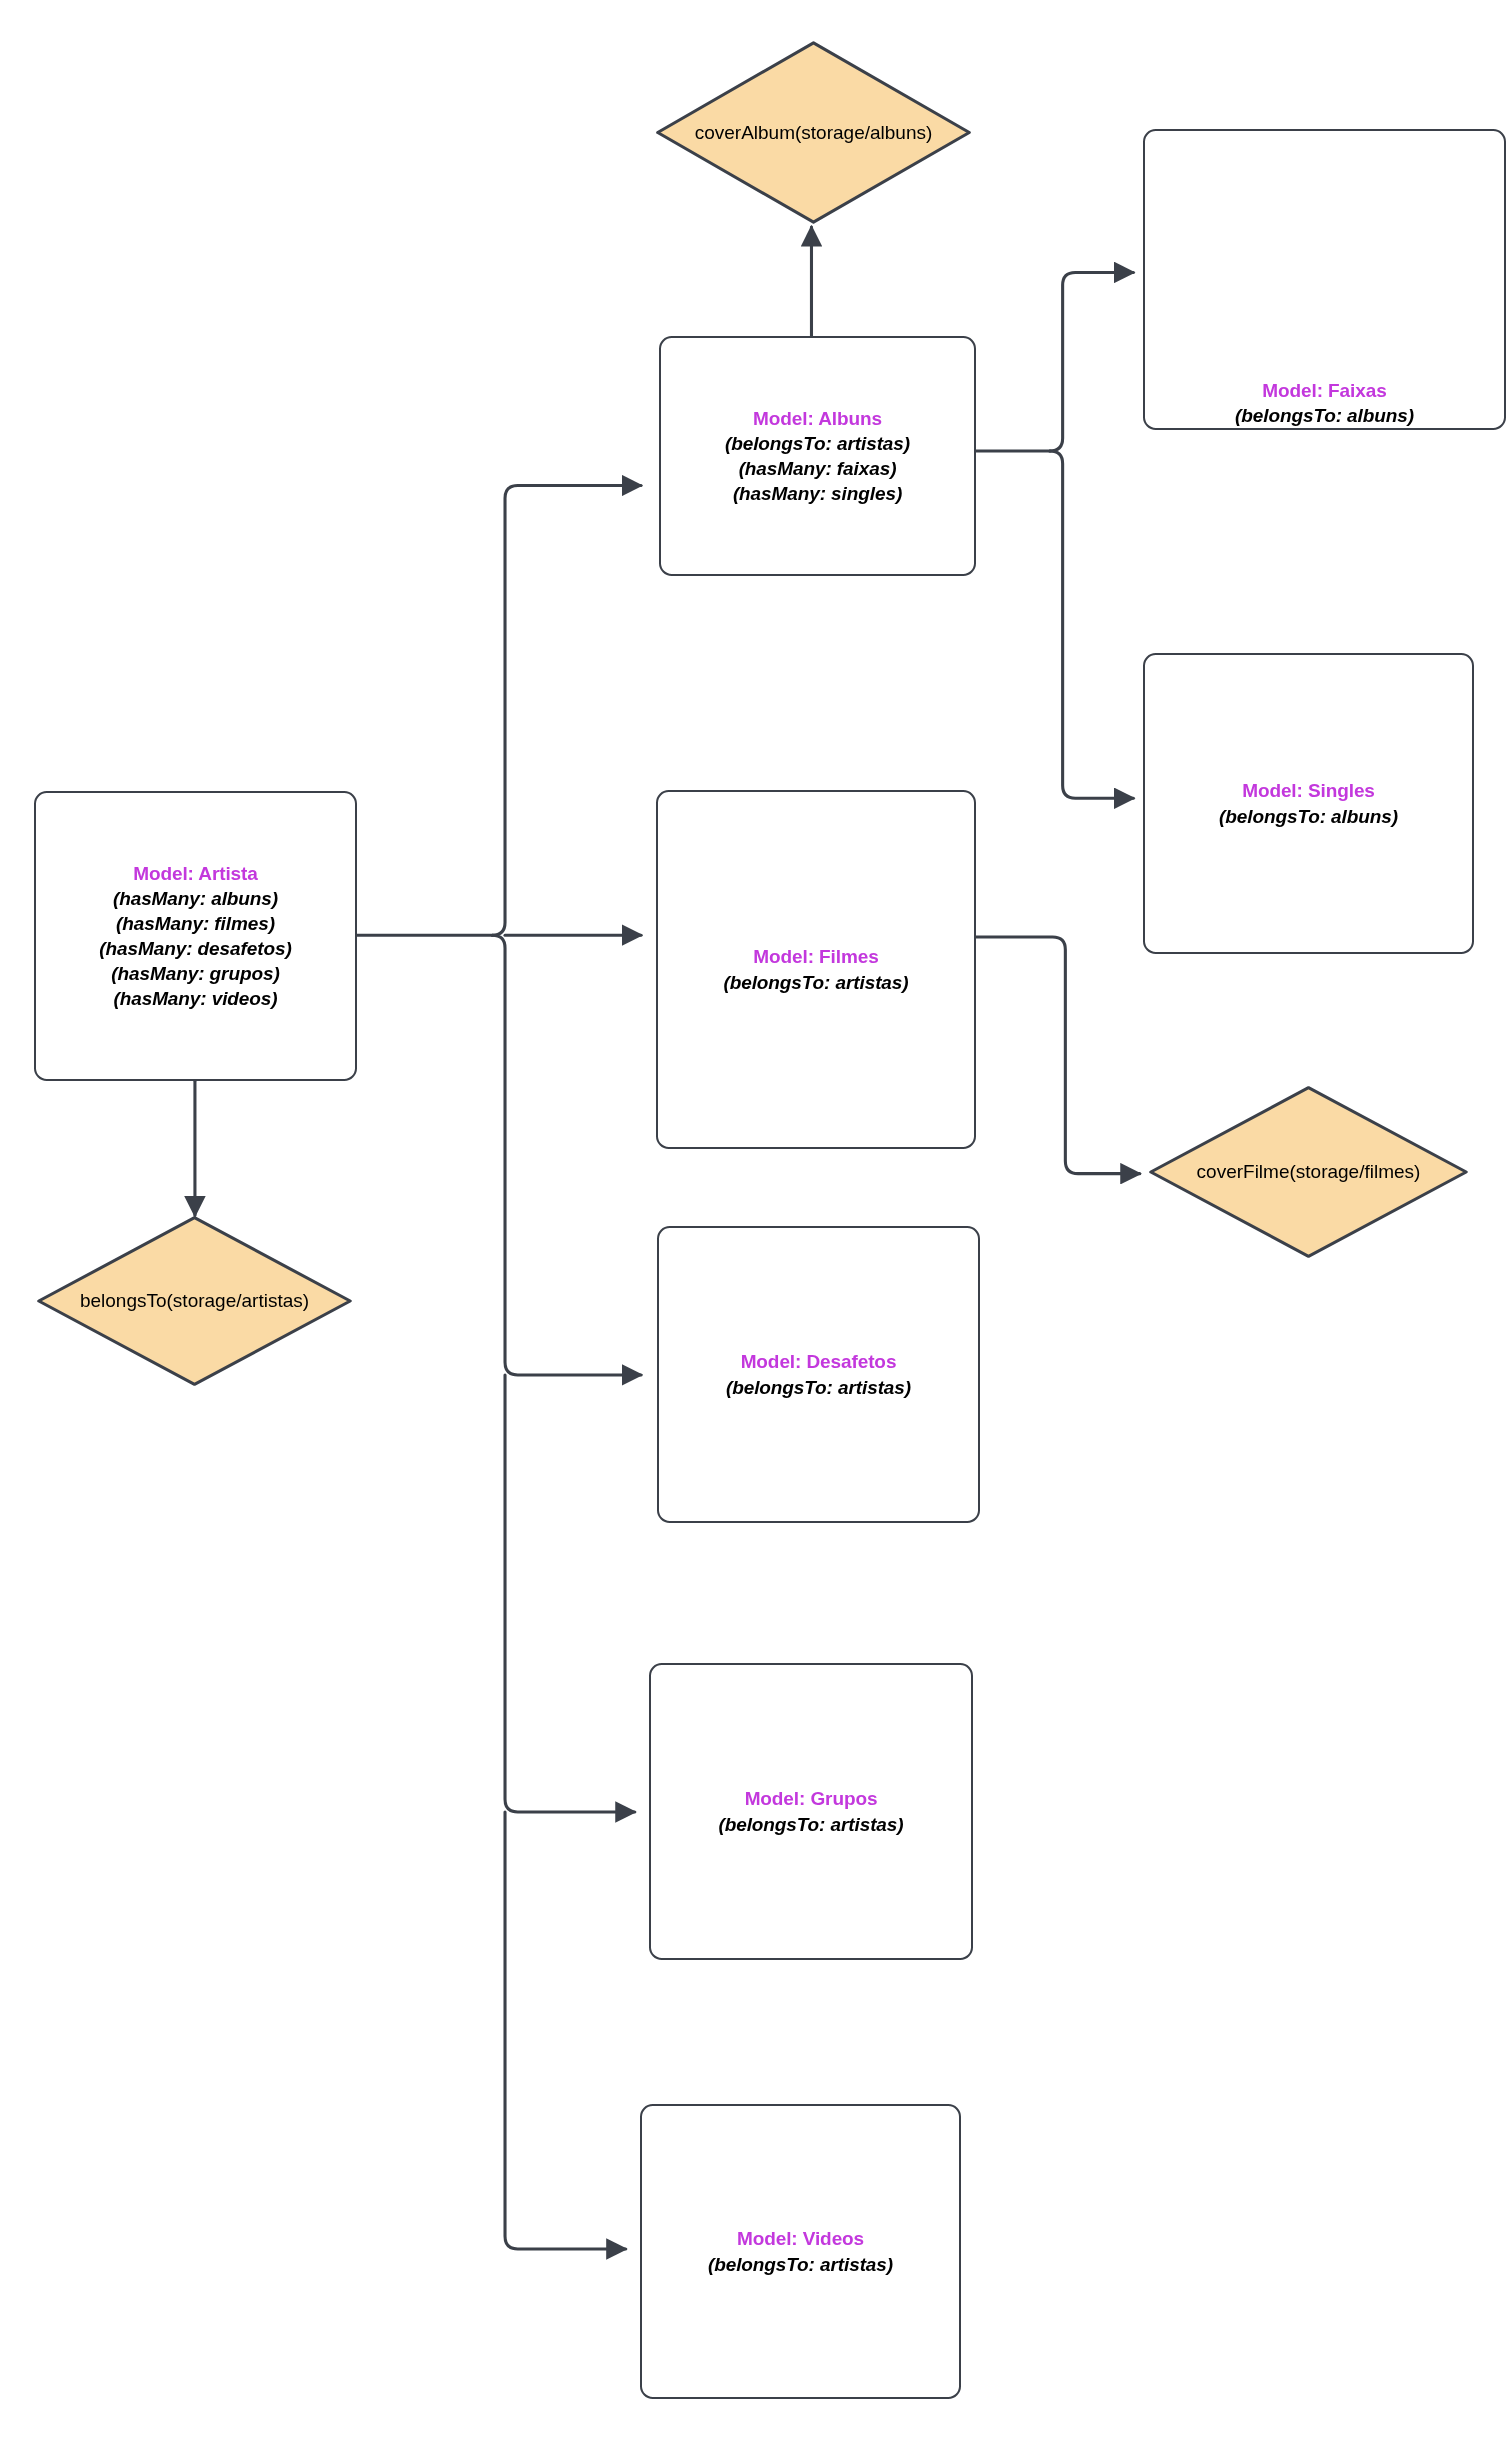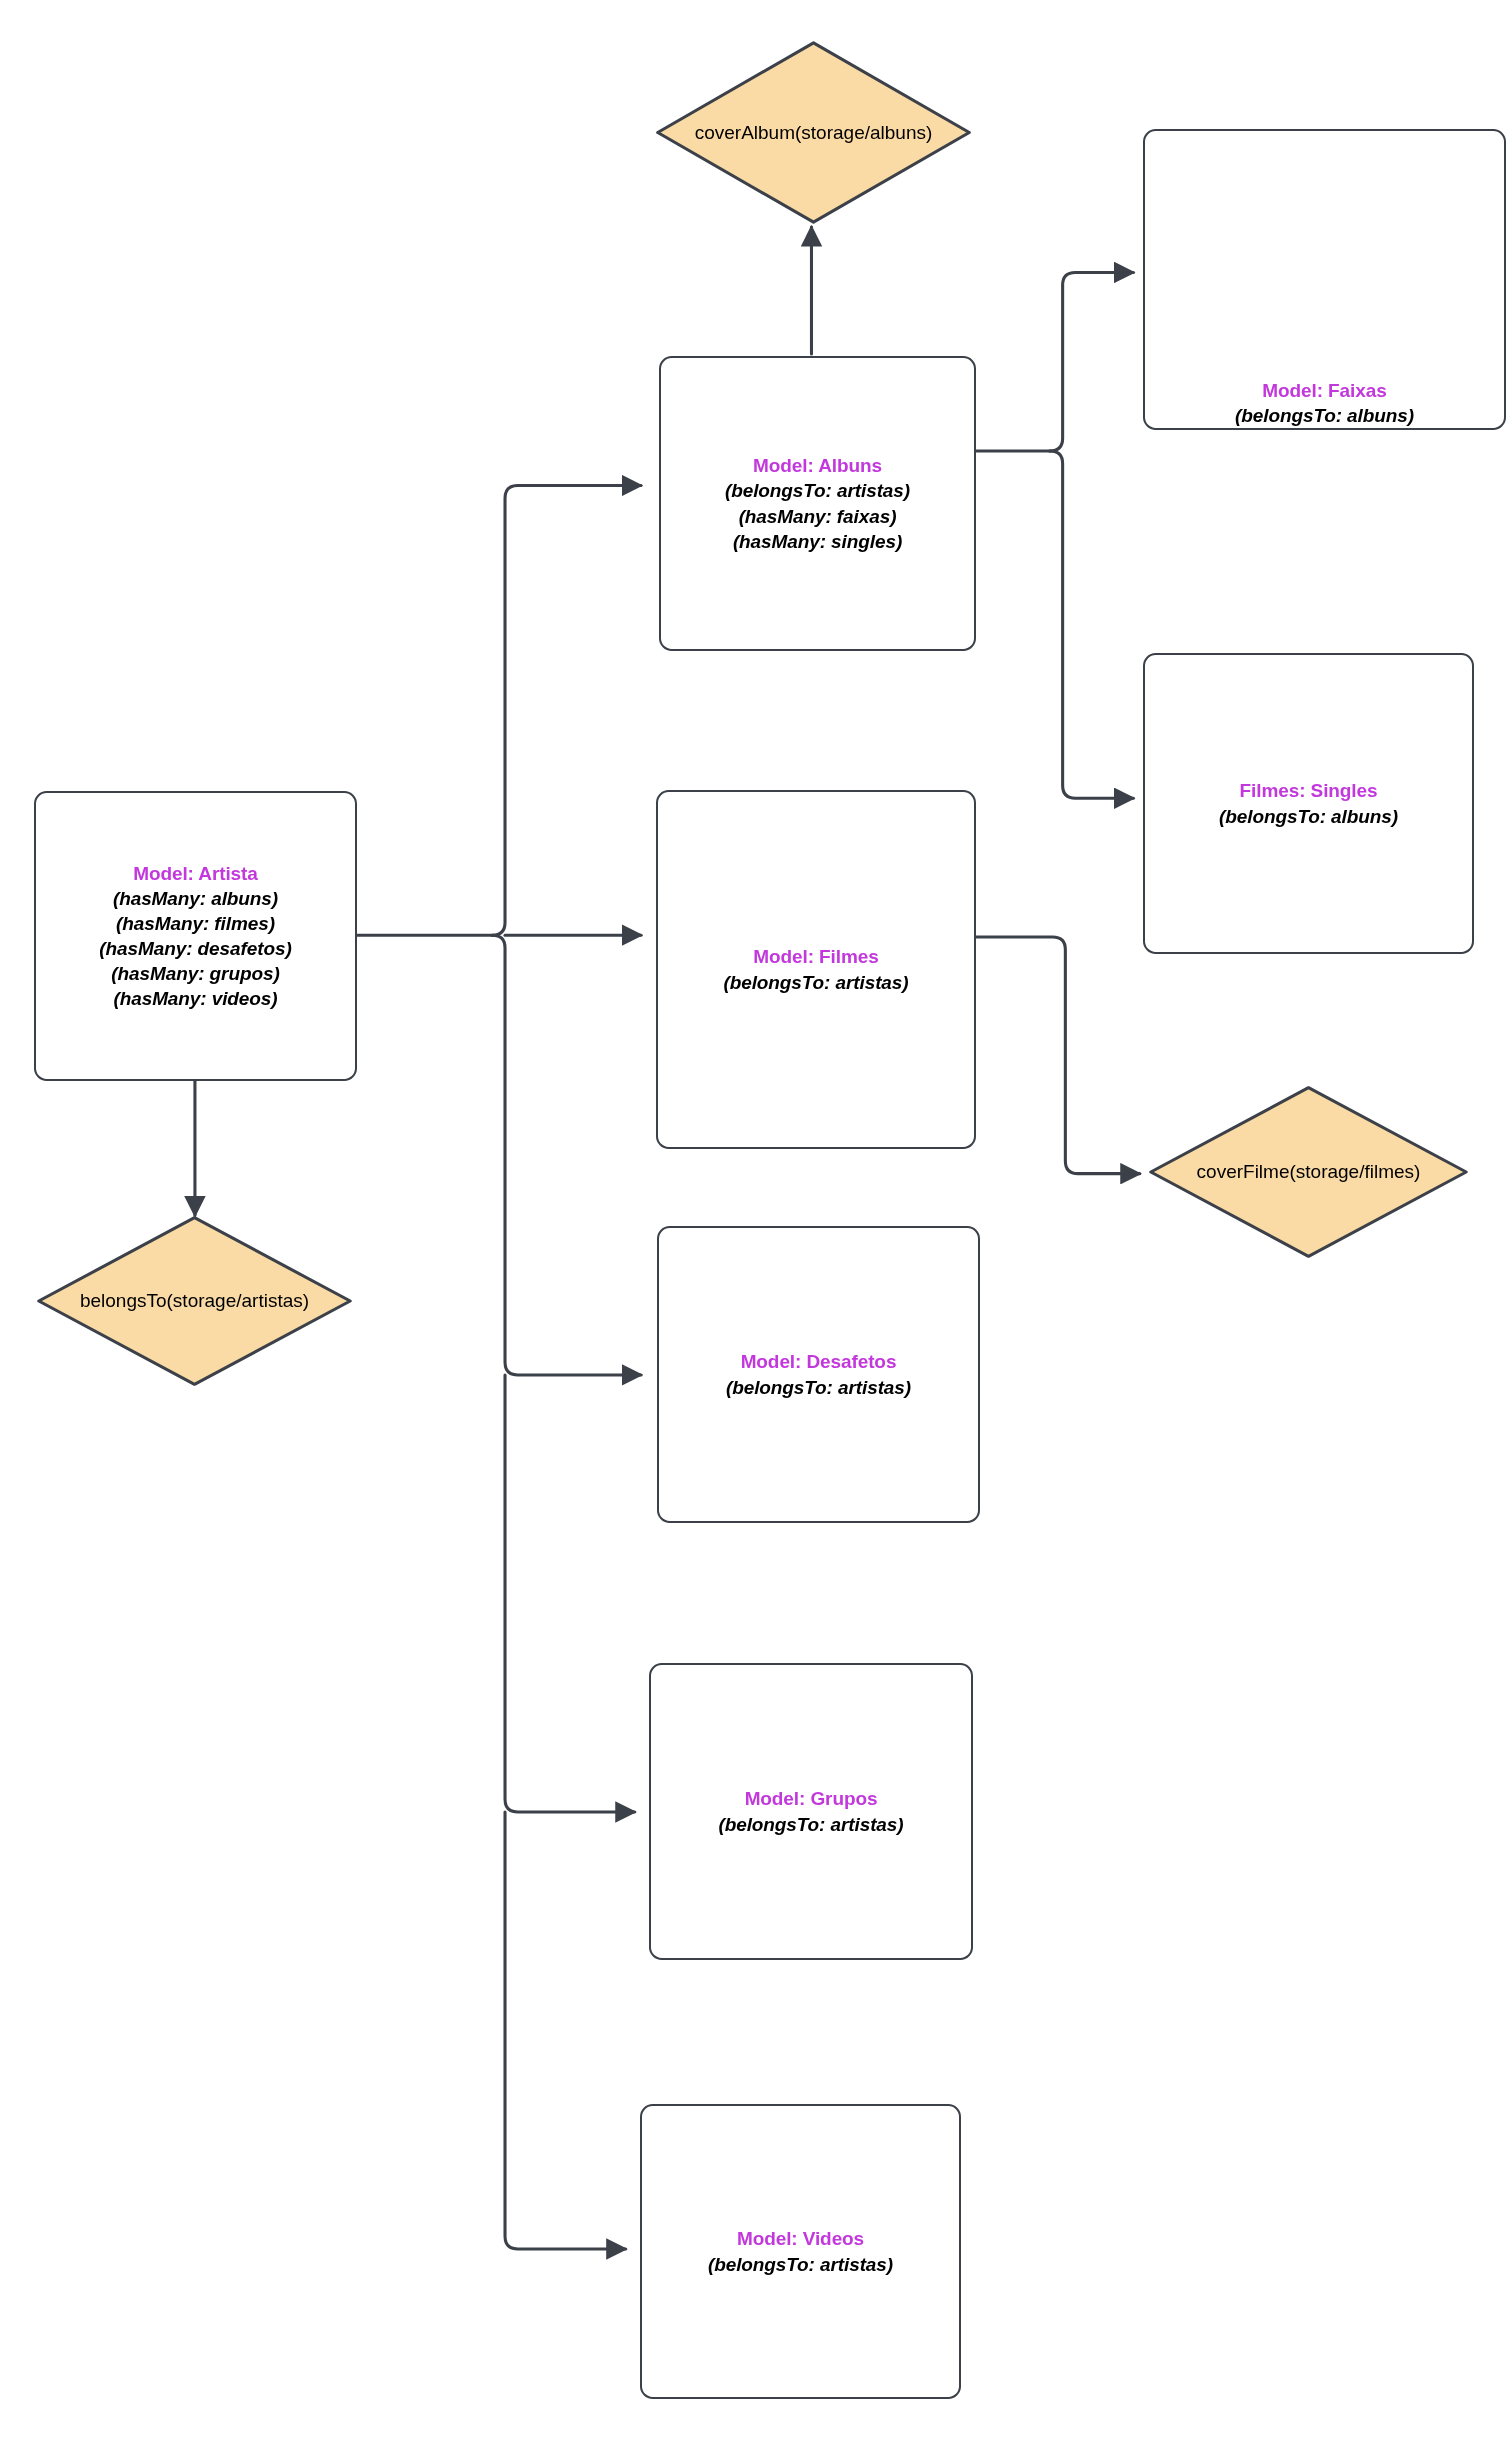--- a/index.html
+++ b/index.html
@@ -122,34 +122,34 @@
   <div class="diamond-wrap" style="left:655px; top:40px; width:317px; height:185px;">
     <svg width="317" height="185" viewBox="0 0 350 204">
       <polygon points="175,3 347,102 175,201 3,102" fill="#fadaa5" stroke="#3b4049" stroke-width="3.4" stroke-linejoin="round"></polygon>
     </svg>
     <div class="diamond-label">
       <span>coverAlbum</span>
       <span>(storage/albuns)</span>
     </div>
   </div>
 
-  <div class="node model-box" style="left:659px; top:356px; width:317px; height:295px;">
+  <div class="node model-box" style="left:659px; top:336px; width:317px; height:240px;">
     <div class="model-title">Model: Albuns</div>
     <div class="model-rel">(belongsTo: artistas)</div>
     <div class="model-rel">(hasMany: faixas)</div>
     <div class="model-rel">(hasMany: singles)</div>
   </div>
 
   <div class="node model-box" style="left:1143px; top:129px; width:363px; height:301px;justify-content:flex-end;">
     <div class="model-title">Model: Faixas</div>
     <div class="model-rel">(belongsTo: albuns)</div>
   </div>
 
   <div class="node model-box" style="left:1143px; top:653px; width:331px; height:301px;">
-    <div class="model-title">Filmes: Singles</div>
+    <div class="model-title">Model: Singles</div>
     <div class="model-rel">(belongsTo: albuns)</div>
   </div>
 
   <div class="node model-box" style="left:34px; top:791px; width:323px; height:290px;">
     <div class="model-title">Model: Artista</div>
     <div class="model-rel">(hasMany: albuns)</div>
     <div class="model-rel">(hasMany: filmes)</div>
     <div class="model-rel">(hasMany: desafetos)</div>
     <div class="model-rel">(hasMany: grupos)</div>
     <div class="model-rel">(hasMany: videos)</div>

